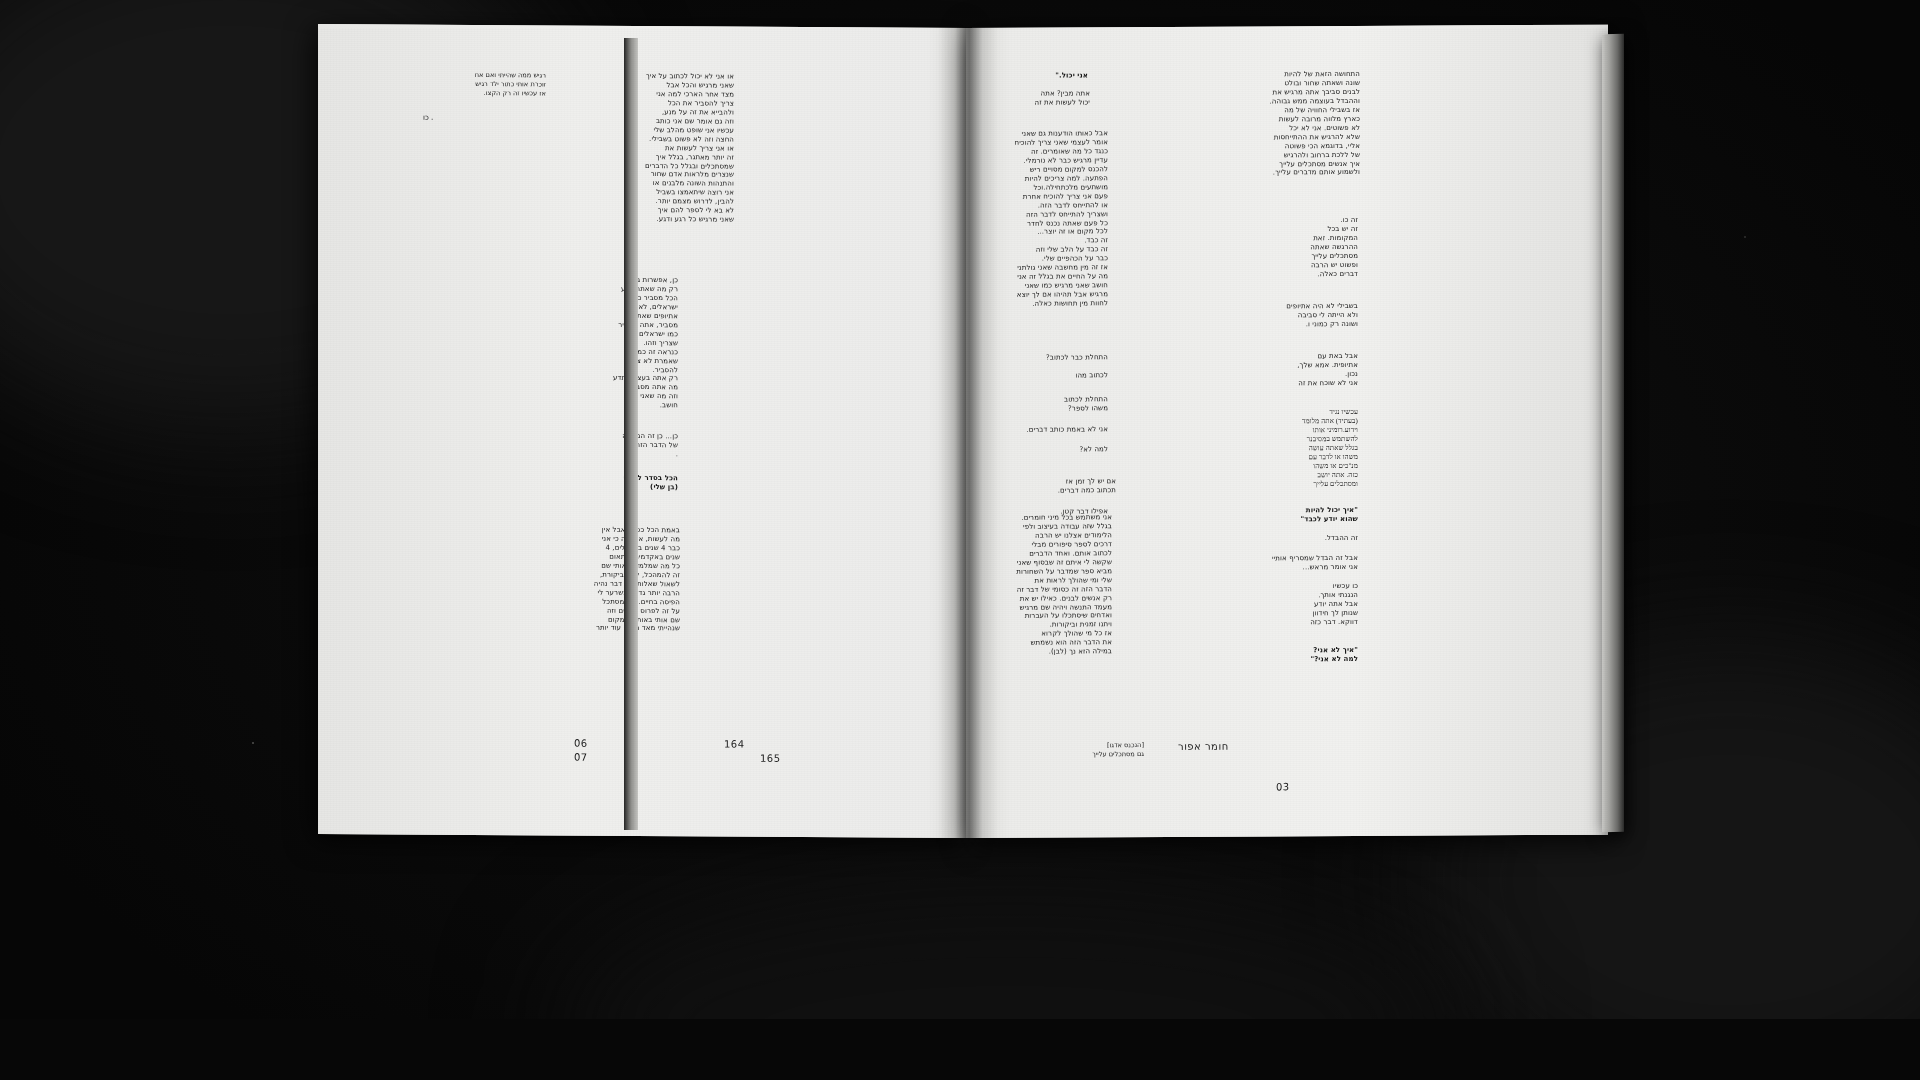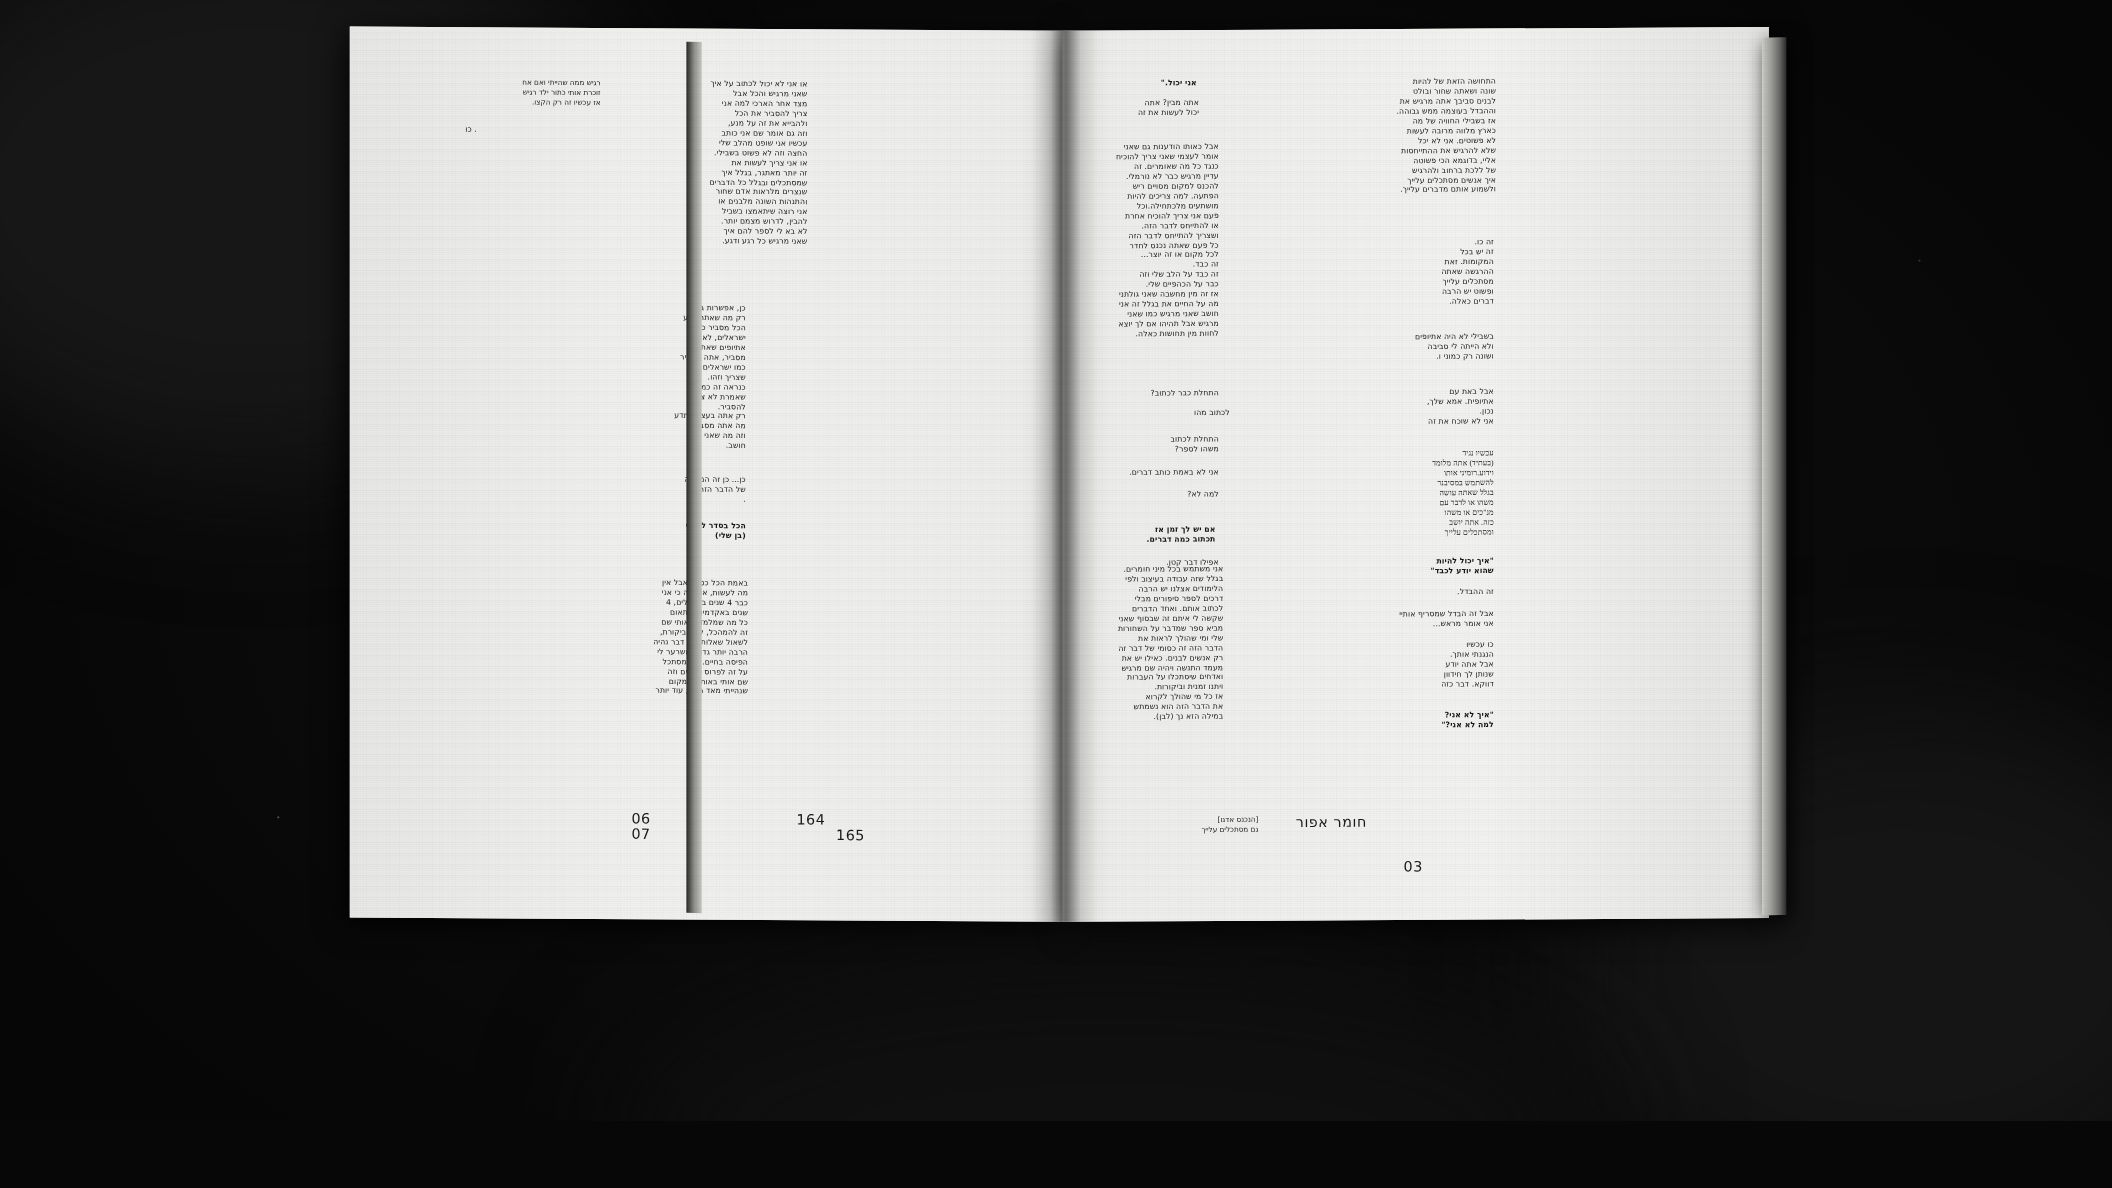--- a/index.html
+++ b/index.html
@@ -117,21 +117,21 @@
     white-space: pre-line;
     line-height: 1.28;
   }
 
   .col.tiny { font-size: 7.0px; letter-spacing: 0.1px; }
 
   .bold { font-weight: bold; }
 
   .folio {
     position: absolute;
-    font-size: 13px;
+    font-size: 10px;
     color: #1a1a1a;
     font-family: "DejaVu Sans", sans-serif;
     letter-spacing: 0.5px;
     direction: rtl;
   }
 
   .footnote {
     position: absolute;
     font-size: 6.6px;
     color: #1d1d1d;
@@ -278,30 +278,30 @@
 זה כבד.
 זה כבד על הלב שלי וזה
 כבר על הכהפיים שלי.
 אז זה מין מחשבה שאני גולתני
 מה על החיים את בגלל זה אני
 חושב שאני מרגיש כמו שאני
 מרגיש אבל תהיהו אם לך יוצא
 לחוות מין תחושות כאלה.</div>
 
       <div class="col tiny" style="left:10px; top:326px; width:132px;">התחלת כבר לכתוב?</div>
-      <div class="col tiny" style="left:20px; top:344px; width:132px;">לכתוב מהו</div>
+      <div class="col tiny" style="left:10px; top:344px; width:132px;">לכתוב מהו</div>
 
       <div class="col tiny" style="left:10px; top:368px; width:132px;">התחלת לכתוב
 משהו לספר?</div>
       <div class="col tiny" style="left:10px; top:398px; width:132px;">אני לא באמת כותב דברים.</div>
 
       <div class="col tiny" style="left:10px; top:418px; width:132px;">למה לא?</div>
       <div class="col tiny" style="left:10px; top:434px; width:132px;margin-top:46px;">אפילו דבר קטן.</div>
 
-      <div class="col tiny" style="left:7px; top:450px; width:132px;font-weight:bold;">אם יש לך זמן אז
+      <div class="col tiny" style="left:18px; top:450px; width:132px;">אם יש לך זמן אז
 תכתוב כמה דברים.</div>
 
       <div class="col tiny" style="left:10px; top:486px; width:136px;">אני משתמש בכל מיני חומרים.
 בגלל שזה עבודה בעיצוב ולפי
 הלימודים אצלנו יש הרבה
 דרכים לספר סיפורים מבלי
 לכתוב אותם. ואחד הדברים
 שקשה לי איתם זה שבסוף שאני
 מביא ספר שמדבר על השחורות
 שלי ומי שהולך לראות את

